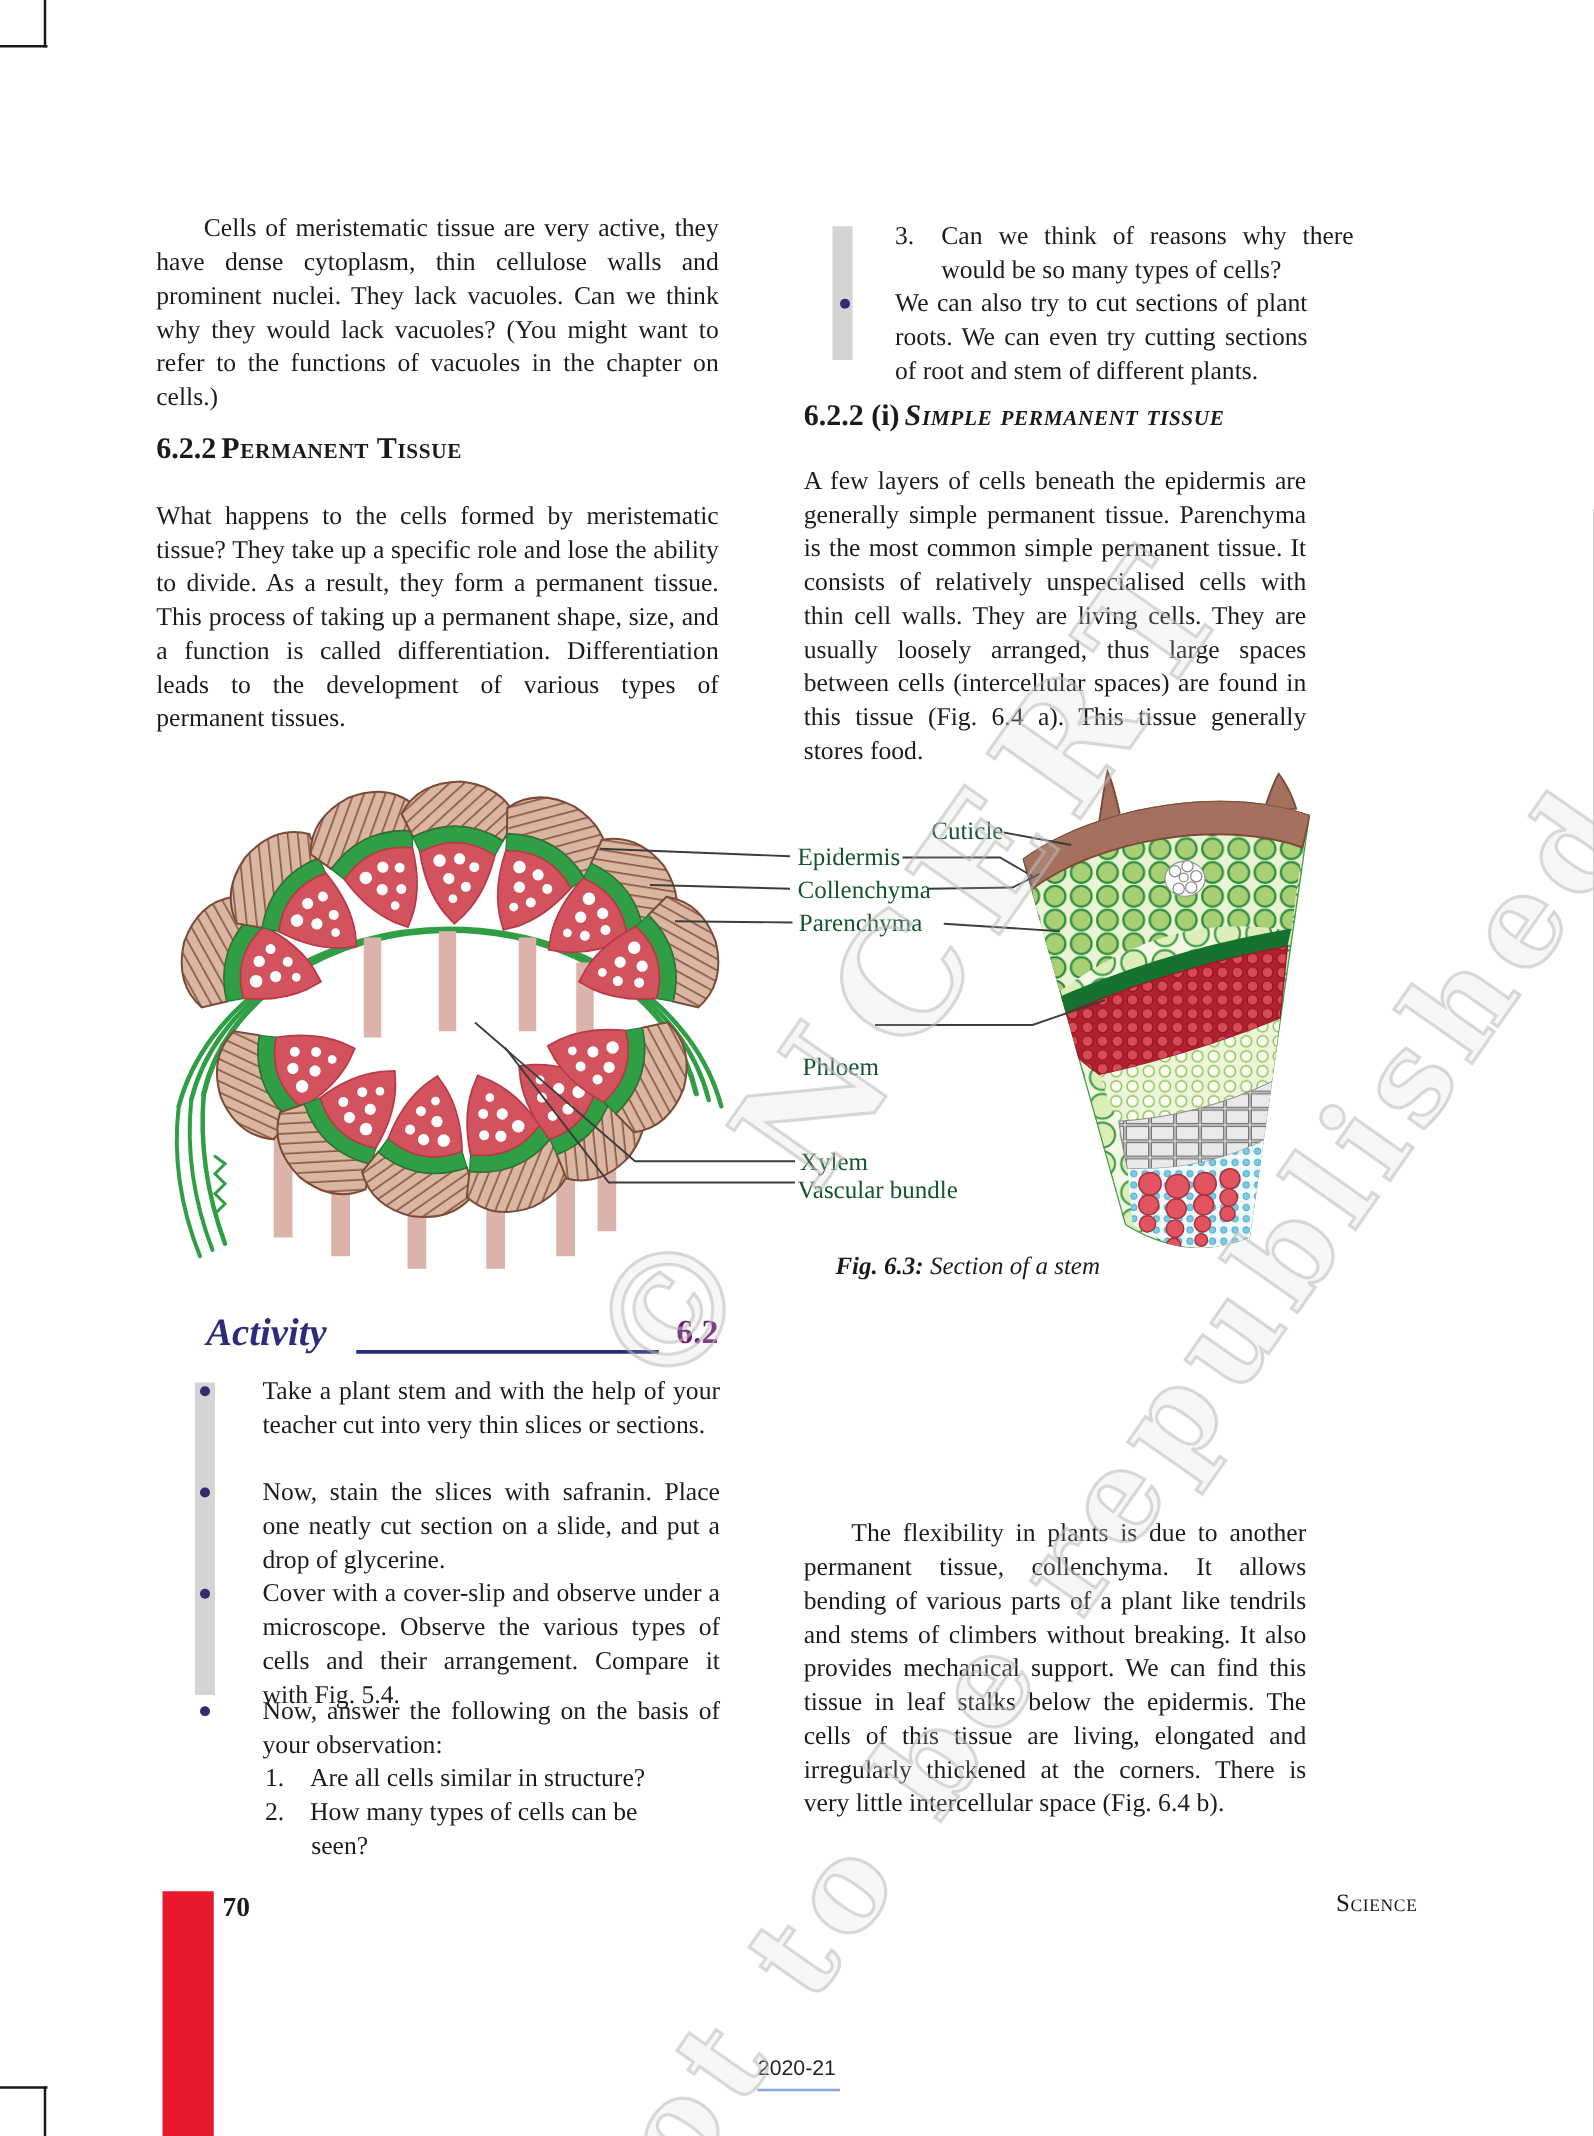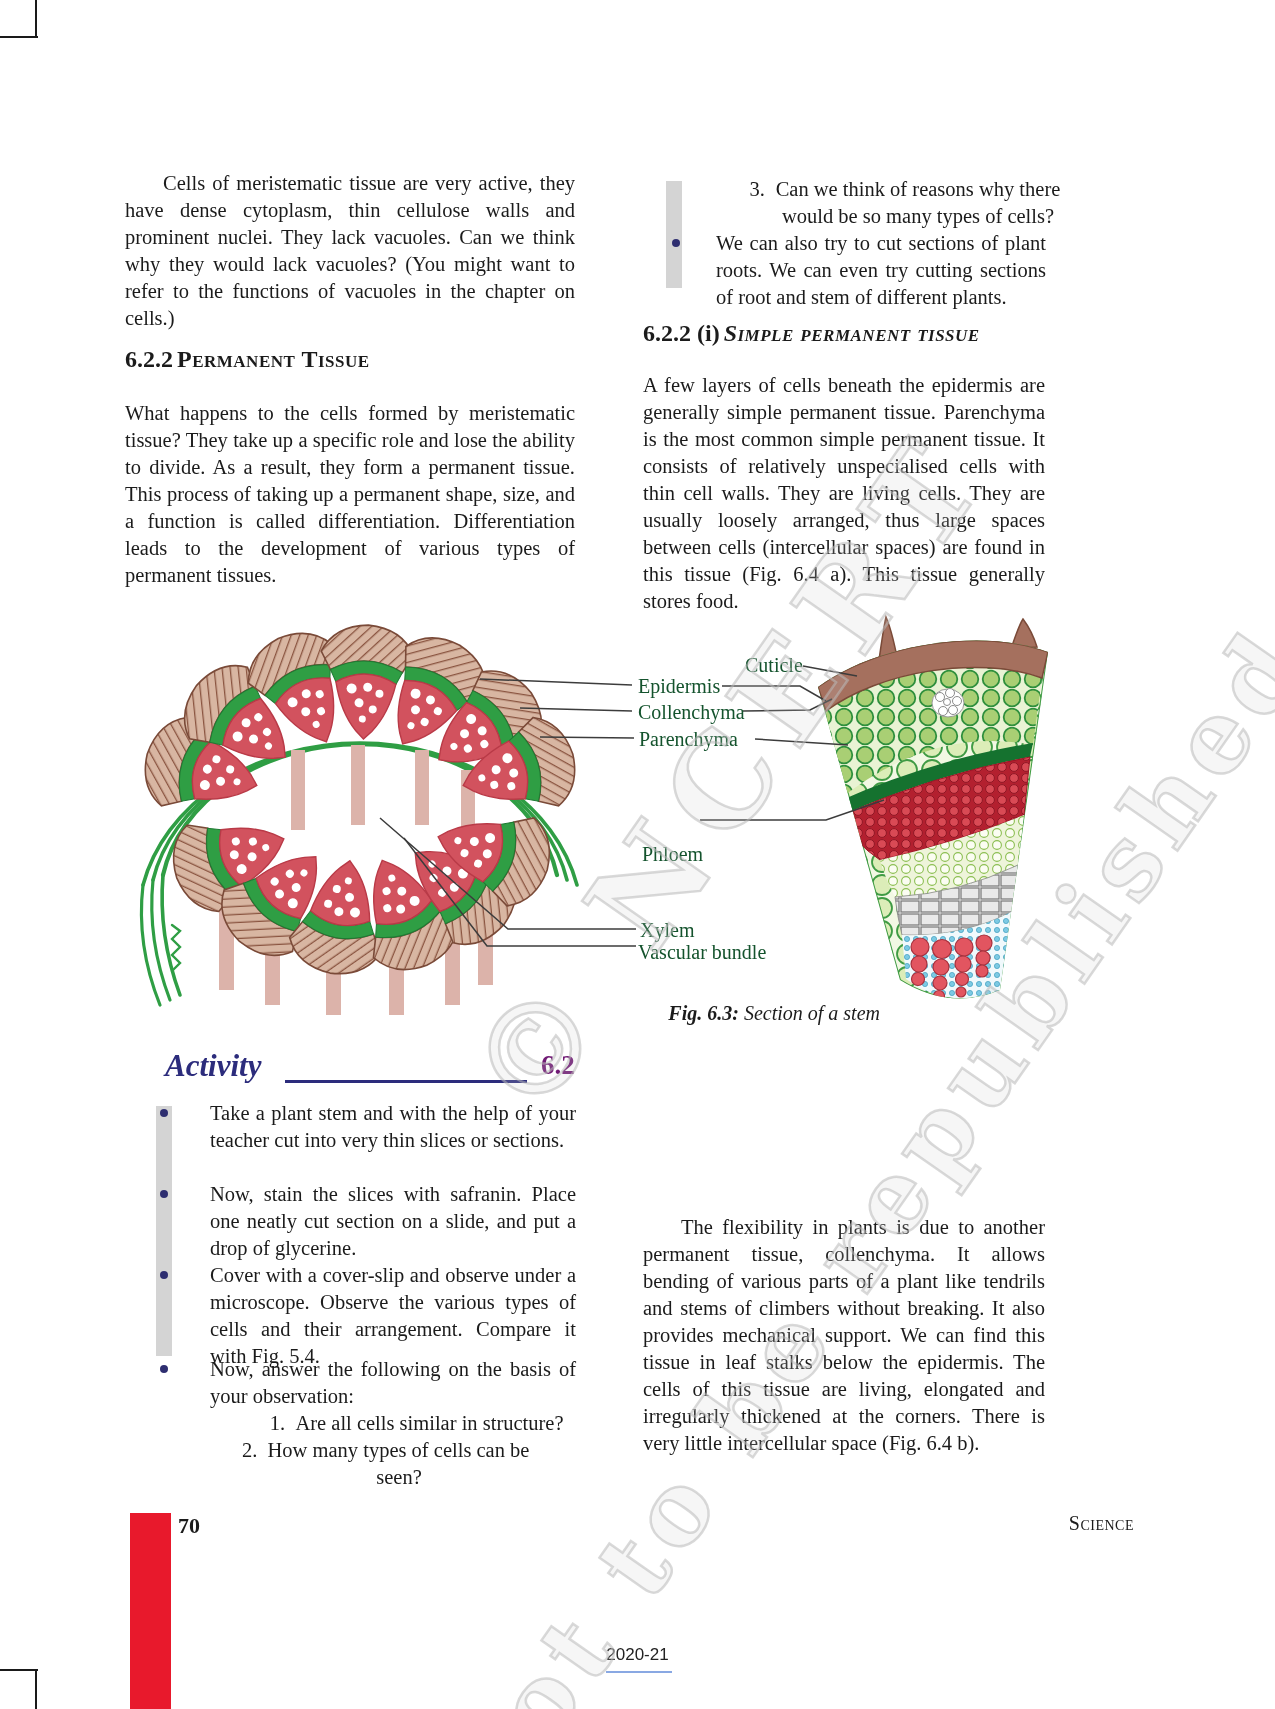--- a/index.html
+++ b/index.html
@@ -6,21 +6,21 @@
   .pg{position:relative;width:1275px;height:1709px;background:#ffffff;overflow:hidden;
       font-family:"Liberation Serif",serif;color:#1b1b1b;}
   .abs{position:absolute;}
   .body-text{font-size:20.5px;line-height:27px;text-align:justify;}
   .indent{text-indent:38px;}
   .h-num{font-weight:bold;font-size:24px;}
   .h-sc{font-weight:bold;font-size:24px;font-variant:small-caps;letter-spacing:.5px;}
   .h-sc-i{font-weight:bold;font-style:italic;font-size:24px;font-variant:small-caps;letter-spacing:.5px;}
   .gray-bar{background:#d4d4d4;width:16px;}
   .dot{position:absolute;width:8px;height:8px;border-radius:50%;background:#2e2e70;}
-  .hang{padding-left:37px;text-indent:-37px;text-align:center;}
+  .hang{padding-left:37px;text-indent:-37px;}
   .num-in{display:inline-block;width:37px;text-indent:0;}
   .fig-label{font-size:20px;line-height:22px;color:#14532d;}
   .caption{font-size:20px;font-style:italic;text-align:right;}
   .caption b{font-weight:bold;}
   .act-title{font-size:31px;font-weight:bold;font-style:italic;color:#2c2c7c;}
   .act-num{font-size:27px;font-weight:bold;color:#701a75;}
   .act-rule{border-bottom:3px solid #2c2c7c;height:0;}
   .act-item{position:absolute;left:210px;width:366px;font-size:20.5px;line-height:27px;text-align:justify;}
   .act-item .dot{left:-50px;top:9px;}
   .act-q{position:absolute;left:212px;width:362px;font-size:20.5px;line-height:27px;}

